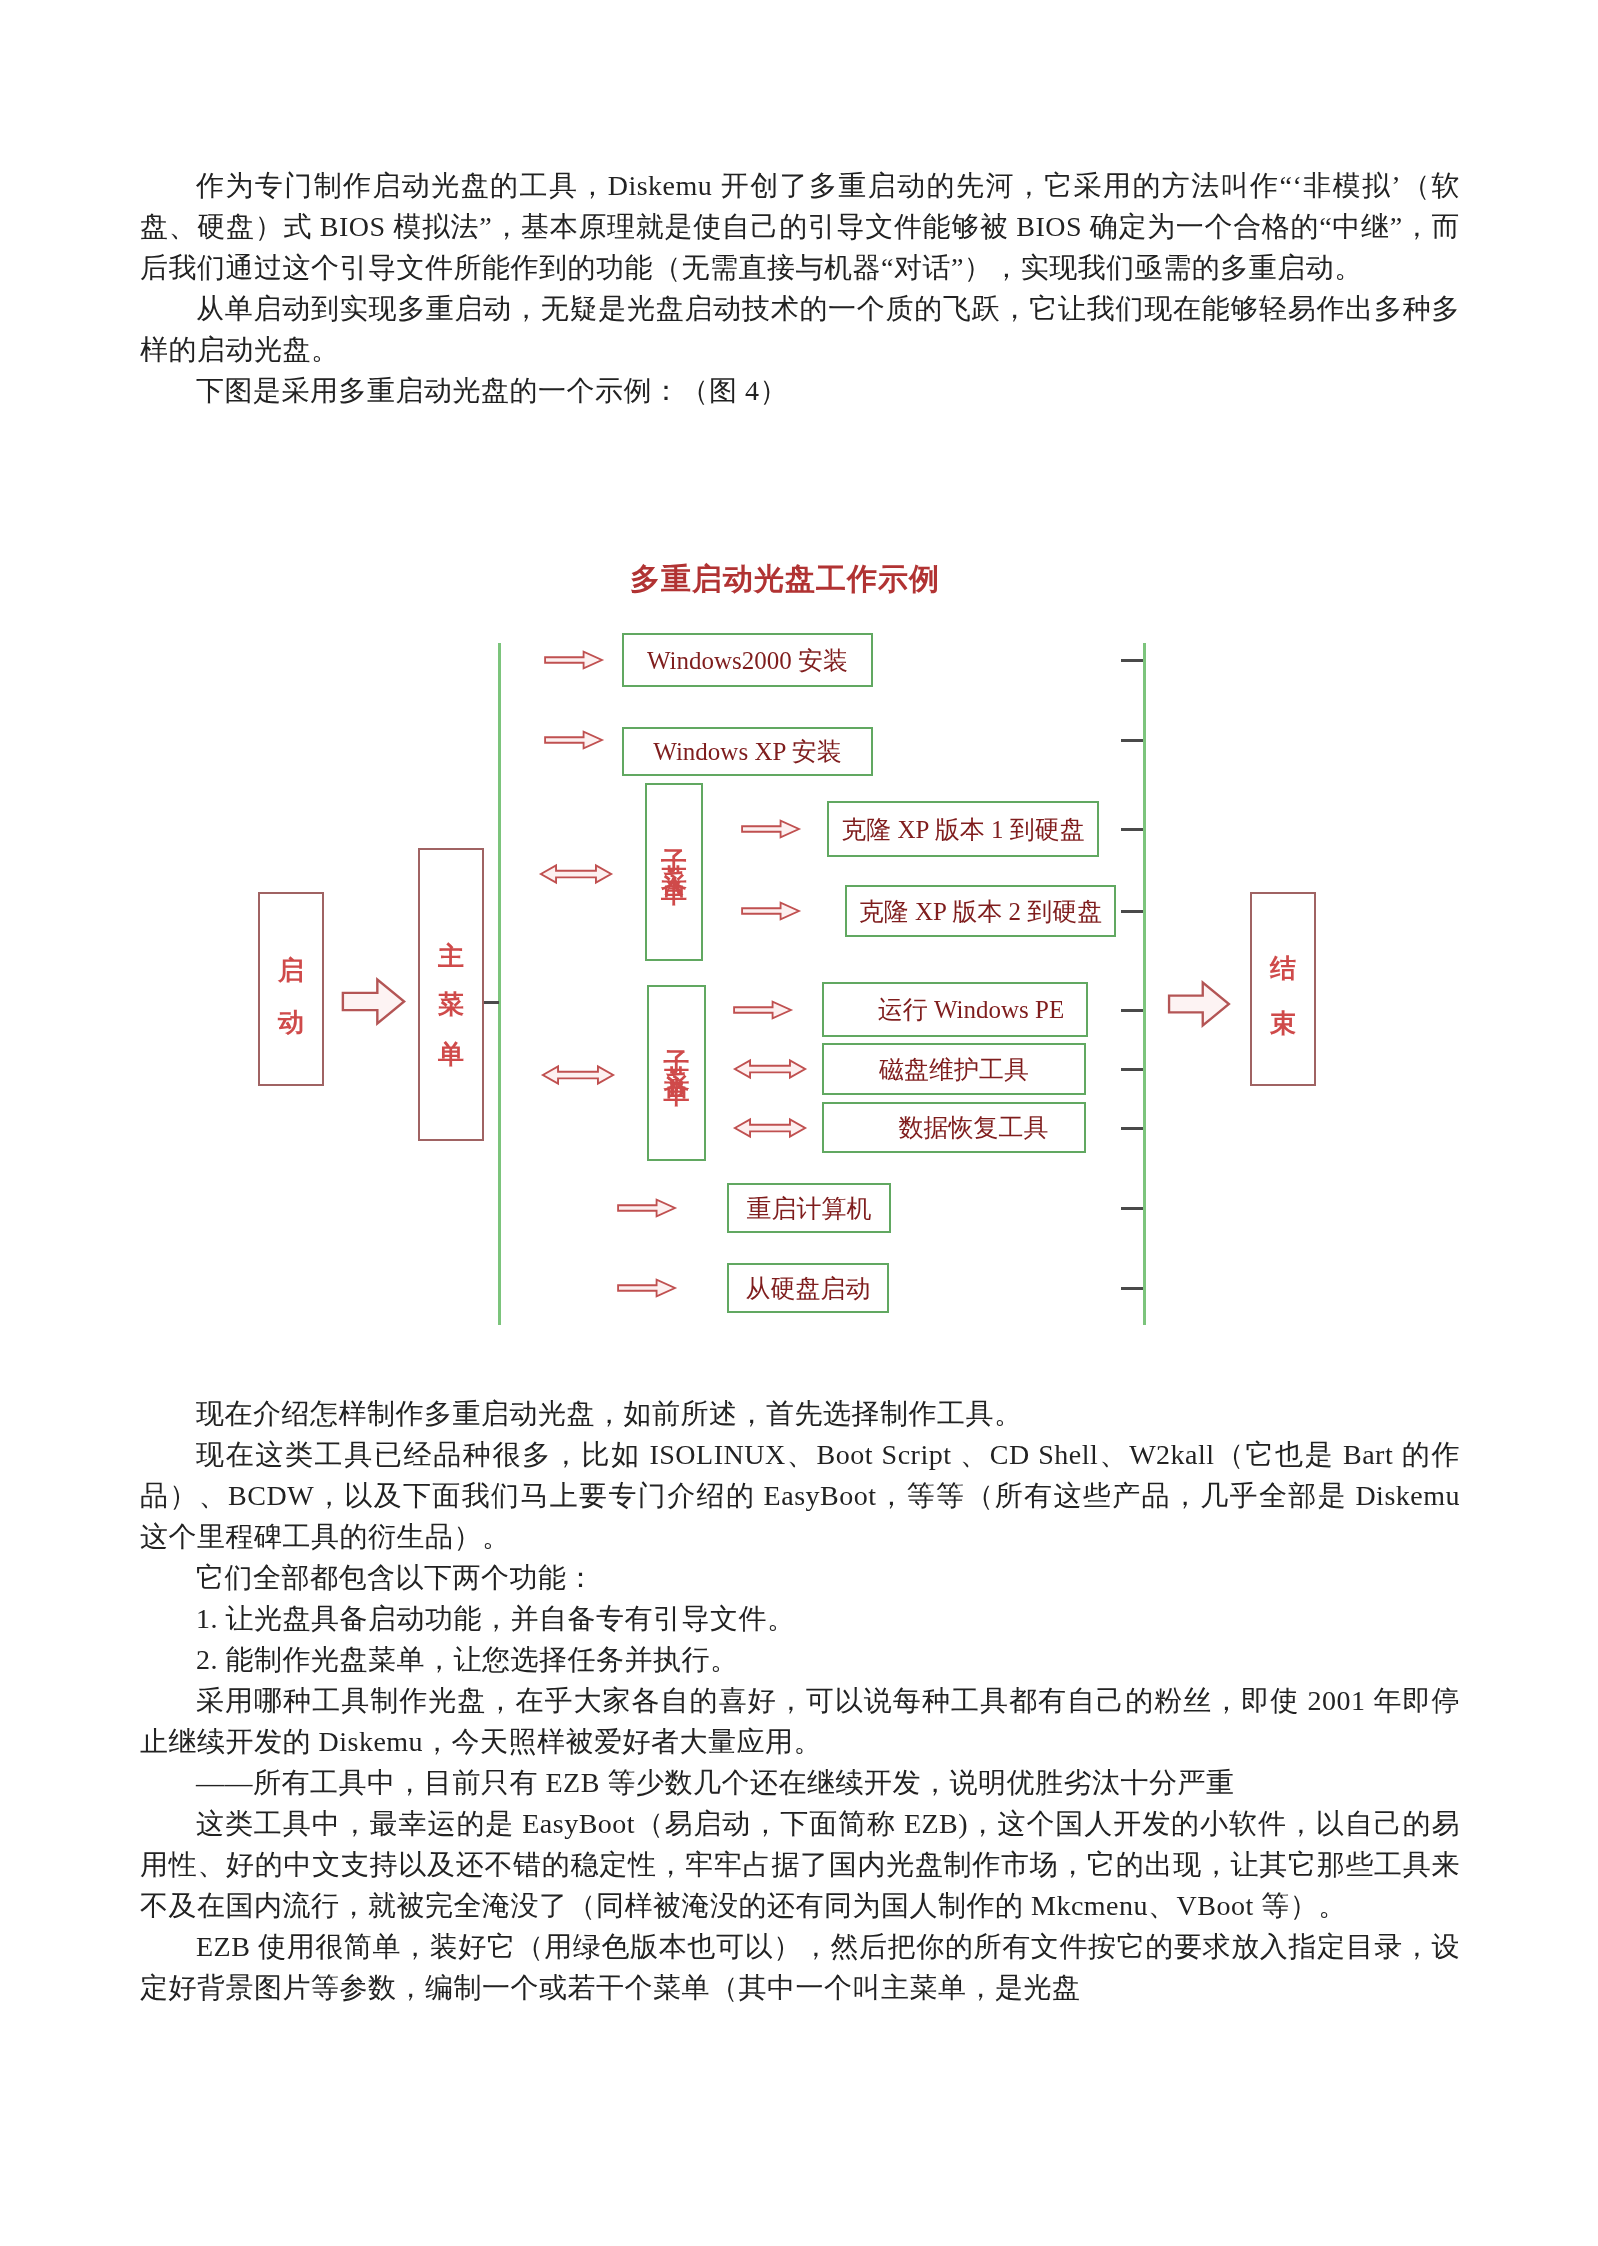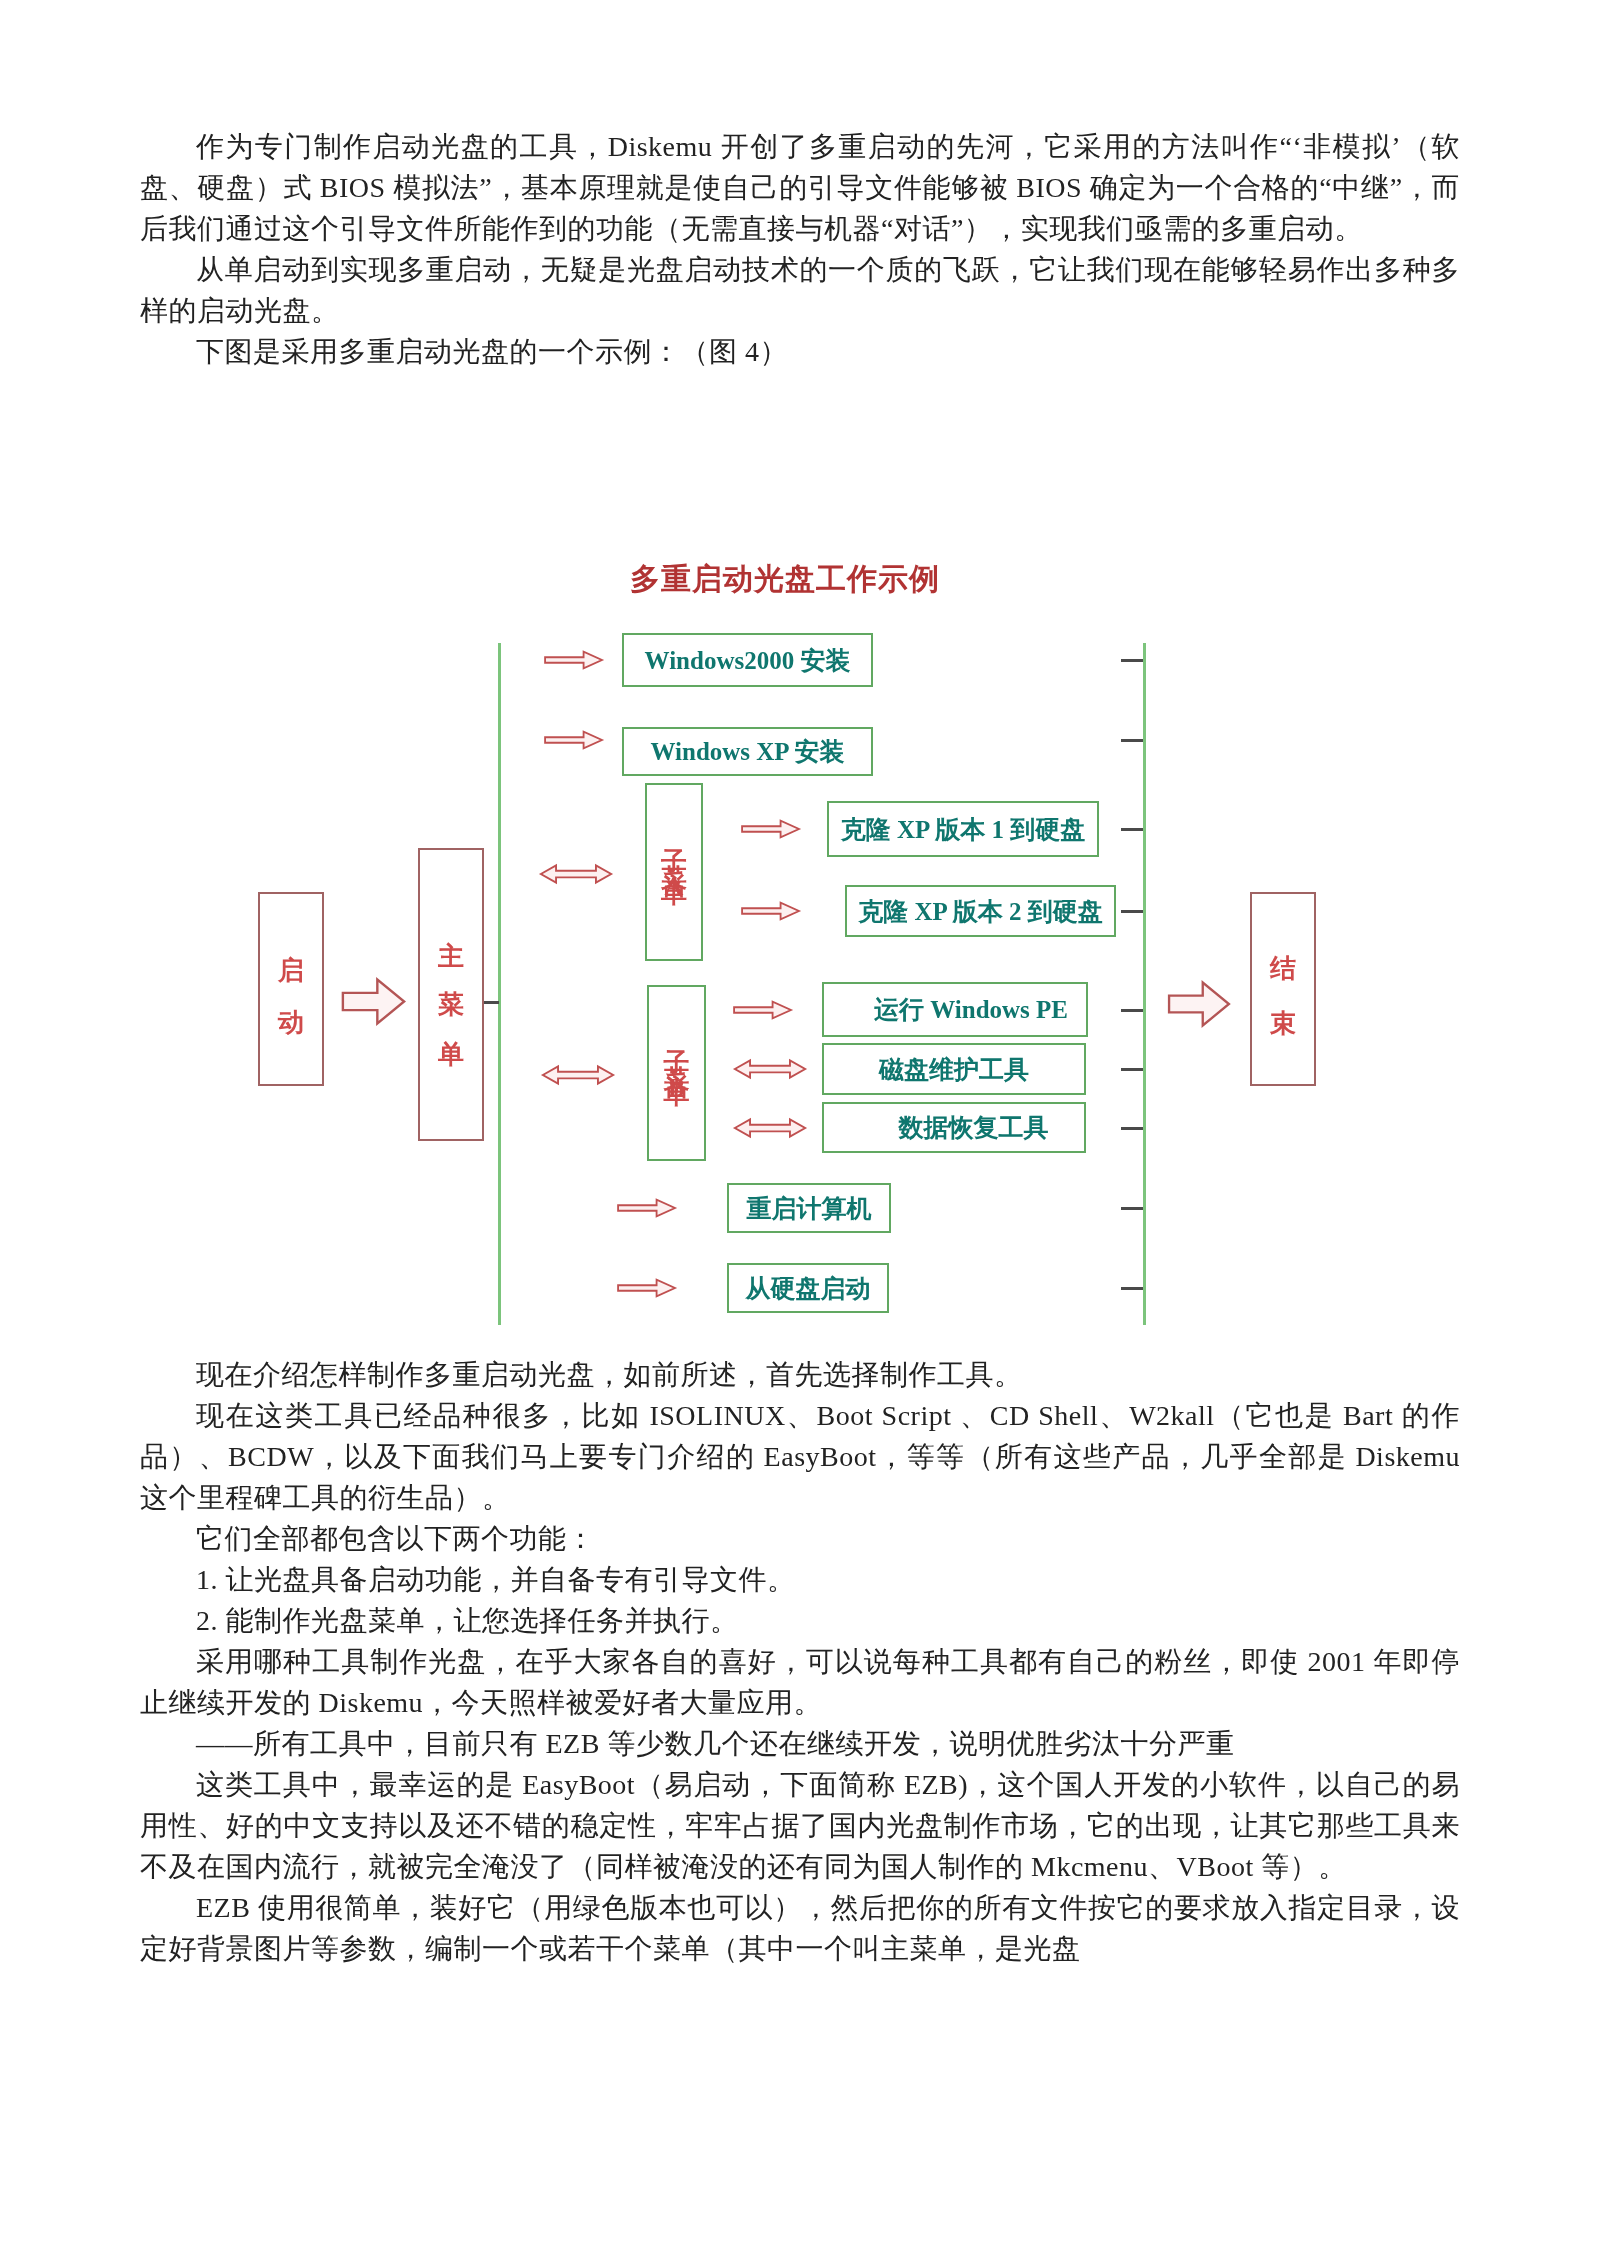--- a/index.html
+++ b/index.html
@@ -1,40 +1,40 @@
 <!DOCTYPE html>
 <html><head>
 <meta charset="utf-8">
 <style>
   html,body{margin:0;padding:0;background:#ffffff;}
   .page{
     position:relative;width:1598px;height:2246px;background:#ffffff;
     font-family:"Liberation Serif","DejaVu Serif",serif;color:#1c1c1c;overflow:hidden;
   }
-  .textblock{position:absolute;left:140px;width:1320px;}
+  .textblock{position:absolute;left:140px;width:1320px;margin-top:39px;}
   .tb1{top:126px;}
   .tb2{top:1354px;}
   .textblock p{
     margin:0;font-size:28px;line-height:41px;text-align:justify;
     text-indent:2em;color:#222;letter-spacing:0.5px;
   }
   
   .diagram{position:absolute;left:250px;top:545px;width:1090px;height:790px;}
   .dg-title{
     position:absolute;left:335px;top:14px;width:400px;text-align:center;
     font-size:30px;font-weight:bold;color:#b13333;letter-spacing:1px;white-space:nowrap;
   }
   .vline{position:absolute;width:3px;background:#7cc47c;top:98px;height:682px;}
   .vline.left{left:248px;}
   .vline.right{left:893px;}
   .tick{position:absolute;height:3px;background:#4a4a4a;}
   .nbox{
     position:absolute;background:#ffffff;border:2px solid #61a861;box-sizing:border-box;
     display:flex;align-items:center;justify-content:center;
-    font-size:25px;font-weight:bold;color:#0f766e;white-space:nowrap;overflow:hidden;
+    font-size:25px;font-weight:normal;color:#7f1d1d;white-space:nowrap;overflow:hidden;
   }
   .vbox{
     writing-mode:vertical-rl;text-orientation:upright;
     color:#cf4a4a;font-size:26px;font-weight:bold;
   }
   .redbox{border-color:#a06363;}
   .ls-a{letter-spacing:0.55em;}
   .ls-menu{letter-spacing:1.9em;}
   .ls-2{letter-spacing:2.1em;}
   .arr{position:absolute;}

